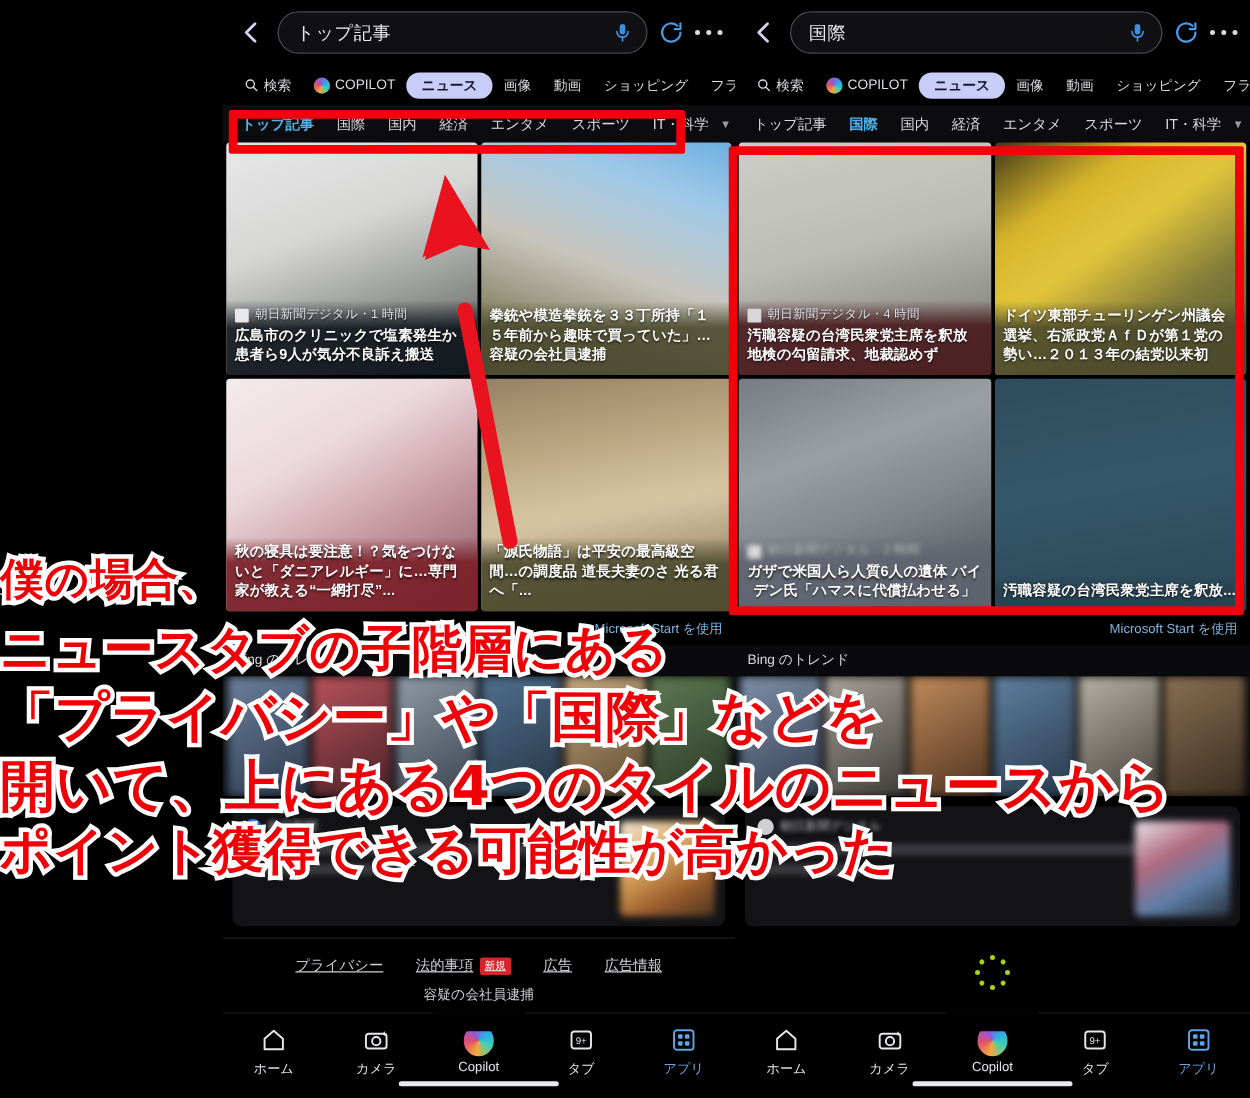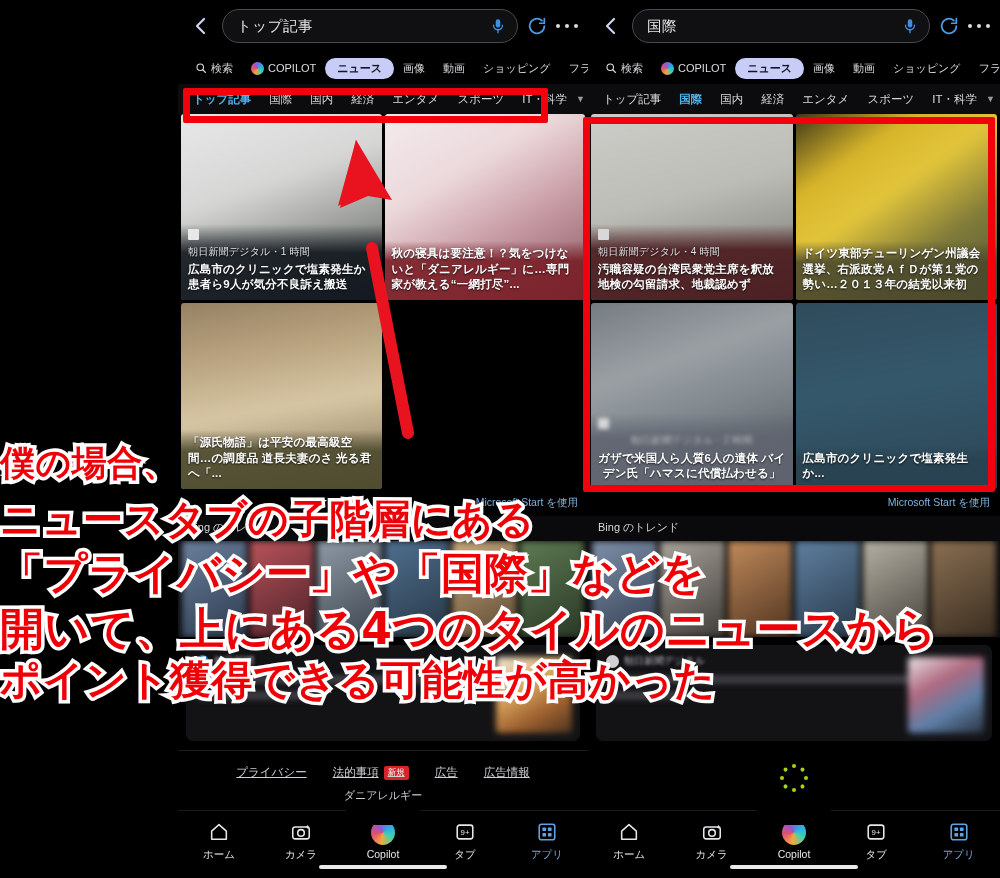--- a/index.html
+++ b/index.html
@@ -71,21 +71,21 @@
   
   .tilegrid { display: grid; grid-template-columns: 1fr 1fr; gap: 3px; padding: 0 3px; }
   .tile { position: relative; height: 186px; overflow: hidden; border-radius: 3px; }
   .tile .photo { position: absolute; inset: 0; filter: blur(5px); transform: scale(1.12); }
   .tile .cap {
     position: absolute; left: 0; right: 0; bottom: 0;
     padding: 5px 7px 8px; color: #fff;
     font-size: 11.5px; line-height: 1.32; letter-spacing: .2px;
     text-shadow: 0 1px 2px rgba(0,0,0,.8);
   }
-  .tile .src { display: flex; gap: 5px; font-size: 10px; color: #e2e2e6; margin-bottom: 3px; flex-direction: column; }
+  .tile .src { display: flex; align-items: center; gap: 5px; font-size: 10px; color: #e2e2e6; margin-bottom: 3px; }
   .srcicon { width: 11px; height: 11px; flex: 0 0 auto; border-radius: 1px; }
   .tile .title { font-weight: 600; }
   .tile.blurtext .title, .tile.blurtext .src { filter: blur(2.6px); }
 
   
   .ph-clinic   { background: linear-gradient(160deg,#e9eaea 0%,#d6d7d5 40%,#8d8f8b 70%,#3b3f42 100%); }
   .ph-building { background: linear-gradient(200deg,#5fa8e0 0%,#9fc9e8 25%,#c9c6bd 52%,#8e8a6f 75%,#5d5c3e 100%); }
   .ph-baby     { background: linear-gradient(150deg,#f4eeef 0%,#ecd9dc 35%,#c99da6 60%,#7d4c58 100%); }
   .ph-room     { background: linear-gradient(170deg,#8e7a5e 0%,#b9a37f 30%,#d7c7a5 55%,#6d5c42 100%); }
   .ph-person   { background: linear-gradient(165deg,#cfcfcb 0%,#bdbdb7 45%,#8e8e88 75%,#4b4b47 100%); }
@@ -263,20 +263,26 @@
 
     <div class="tilegrid">
       <div class="tile">
         <div class="photo ph-clinic"></div>
         <div class="cap cap-dark">
           <div class="src">
             <span class="srcicon" style="background:#e8e8ea"></span>
             <span>朝日新聞デジタル・1 時間</span>
           </div>
           <div class="title">広島市のクリニックで塩素発生か 患者ら9人が気分不良訴え搬送</div>
+        </div>
+      </div>
+      <div class="tile">
+        <div class="photo ph-building"></div>
+        <div class="cap cap-olive">
+          <div class="title">拳銃や模造拳銃を３３丁所持「１５年前から趣味で買っていた」…容疑の会社員逮捕</div>
         </div>
       </div>
       <div class="tile">
         <div class="photo ph-baby"></div>
         <div class="cap cap-red">
           <div class="title">秋の寝具は要注意！？気をつけないと「ダニアレルギー」に…専門家が教える“一網打尽”...</div>
         </div>
       </div>
       <div class="tile">
         <div class="photo ph-room"></div>
@@ -317,21 +323,21 @@
           <span>法的事項</span>
           <span class="newbadge">新規</span>
         </a>
       <a>
           <span>広告</span>
         </a>
       <a>
           <span>広告情報</span>
         </a>
     </div>
-    <div class="feedback">ダニアレルギー</div>
+    <div class="feedback">容疑の会社員逮捕</div>
 
     <div class="bottomnav">
       <div class="notch"></div>
       <div class="navitem">
         <span class="navicon">
           <svg width="22" height="22" viewBox="0 0 24 24">
               <path d="M4 11 L12 4 L20 11 V20 H4 Z" fill="none" stroke="#e7e7eb" stroke-width="1.7" stroke-linejoin="round"></path>
             </svg>
         </span>
         <span class="lbl">ホーム</span>
@@ -473,21 +479,21 @@
           <div class="src" style="filter:blur(2.2px)">
             <span class="srcicon" style="background:#d8d8da"></span>
             <span>朝日新聞デジタル・2 時間</span>
           </div>
           <div class="title">ガザで米国人ら人質6人の遺体 バイデン氏「ハマスに代償払わせる」</div>
         </div>
       </div>
       <div class="tile blurtext">
         <div class="photo ph-card"></div>
         <div class="cap cap-teal">
-          <div class="title" style="filter:none">広島市のクリニックで塩素発生か...</div>
+          <div class="title" style="filter:none">汚職容疑の台湾民衆党主席を釈放...</div>
         </div>
       </div>
     </div>
 
     <div class="attrib">Microsoft Start を使用</div>
     <div class="trendhdr">Bing のトレンド</div>
     <div class="trendstrip">
       <div class="trendcard" style="background:linear-gradient(150deg,#7d8fa8,#333f52)"></div>
       <div class="trendcard" style="background:linear-gradient(150deg,#a8a29a,#3f3c38)"></div>
       <div class="trendcard" style="background:linear-gradient(150deg,#c08a5a,#4e3320)"></div>

